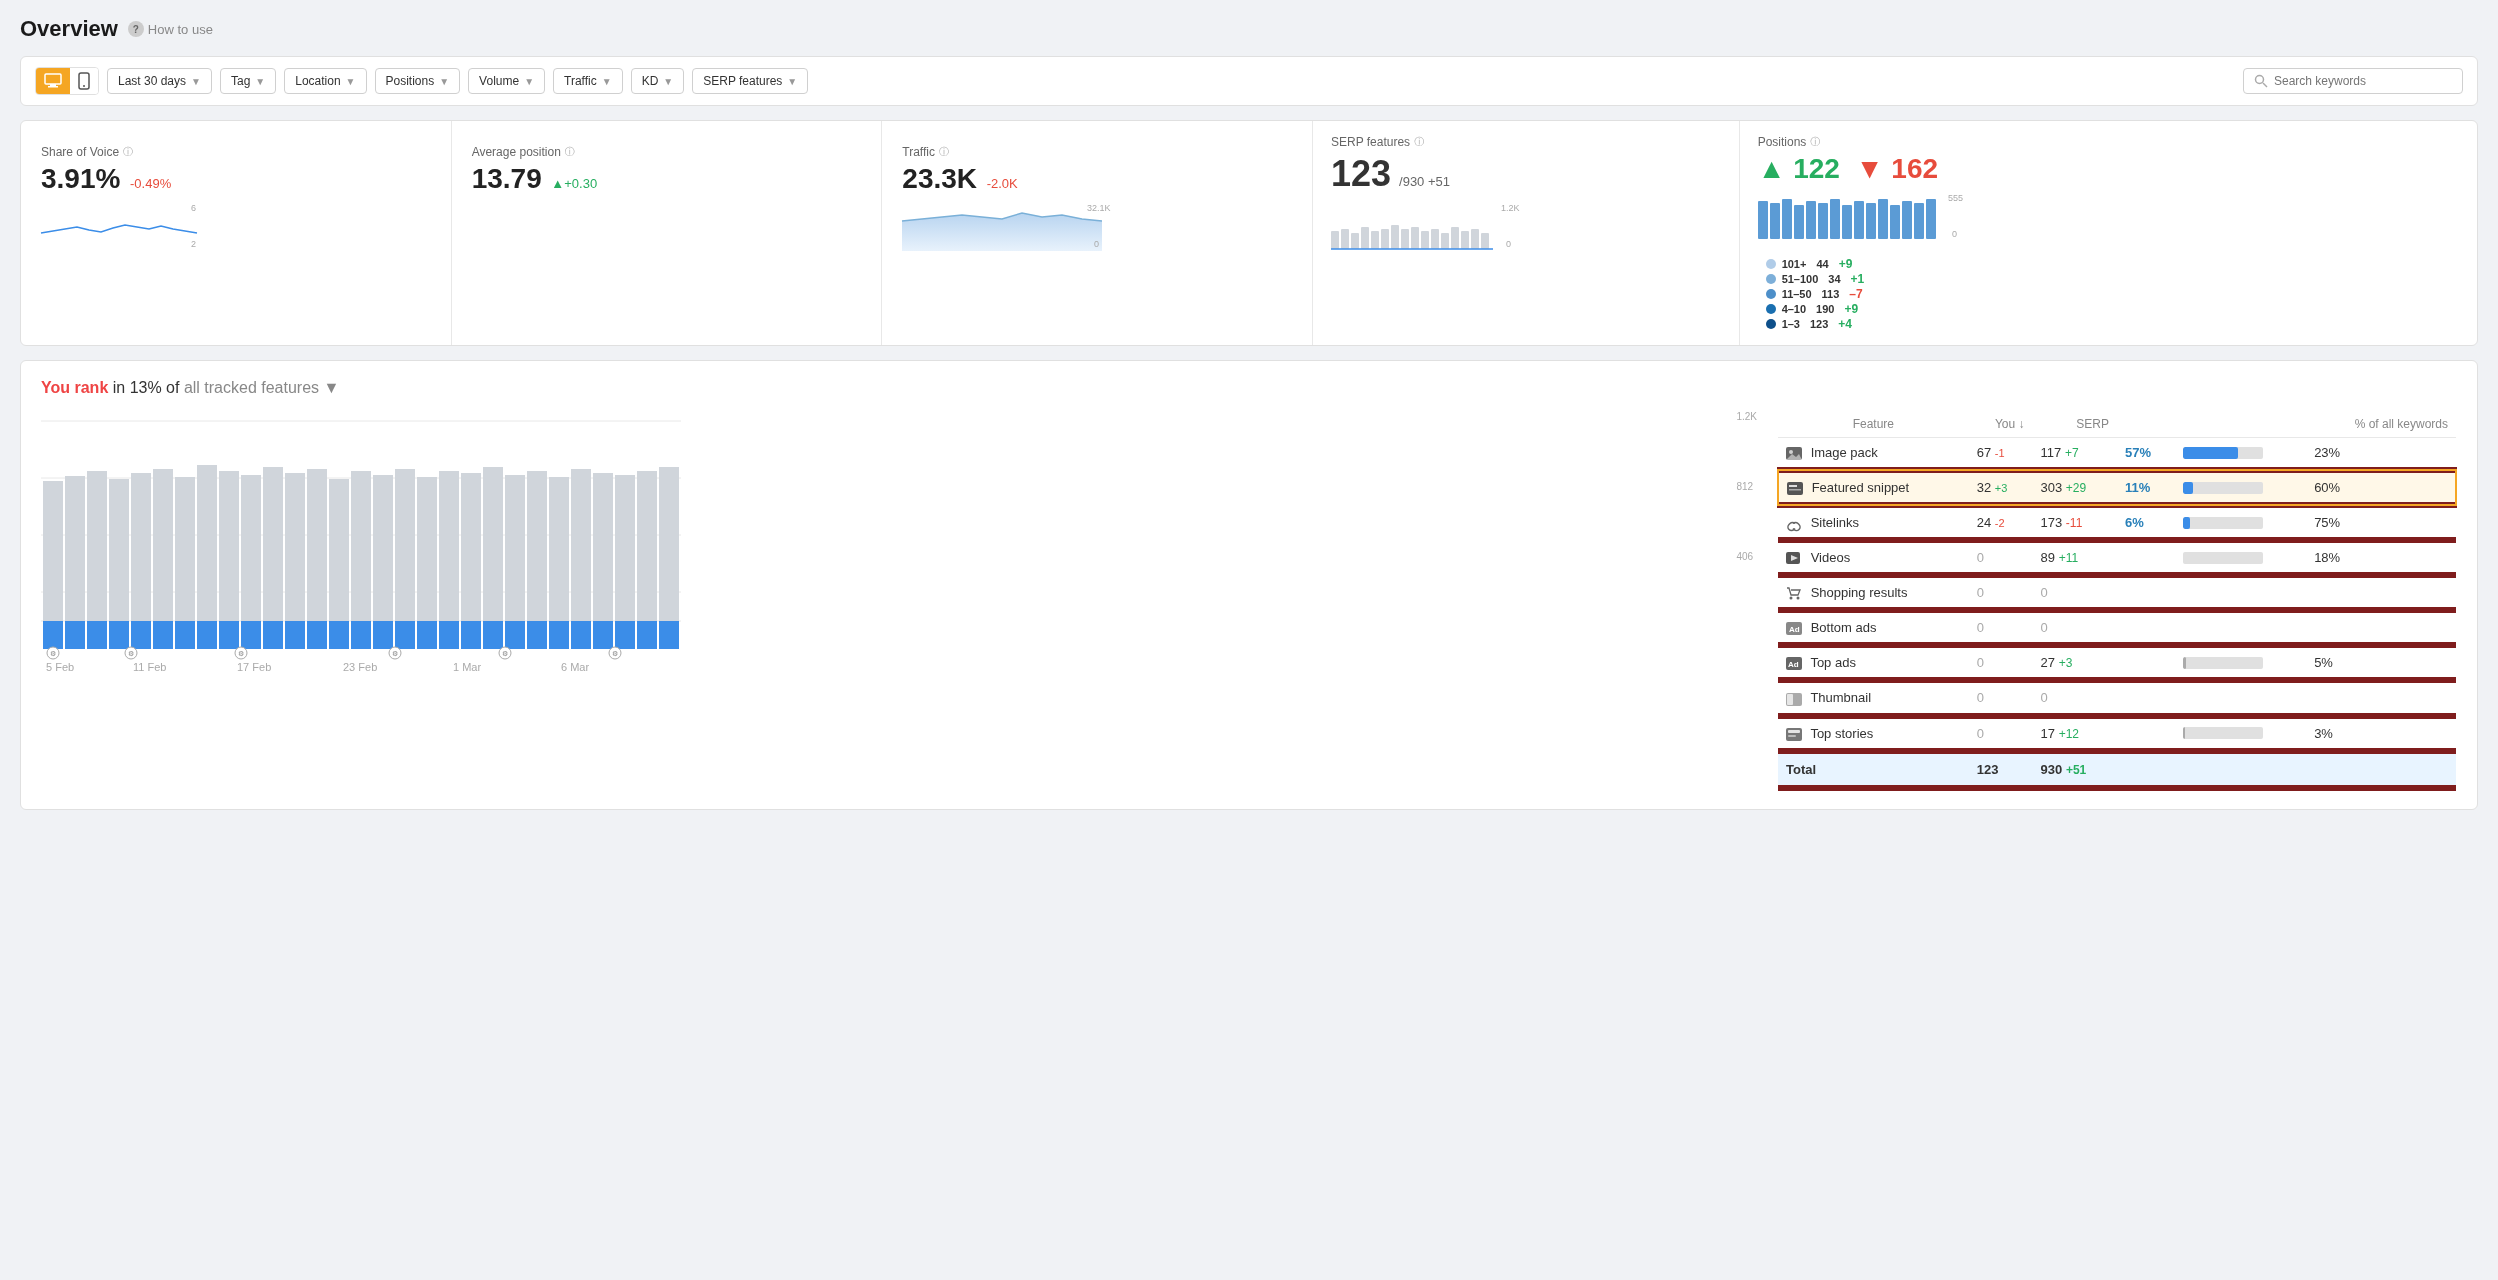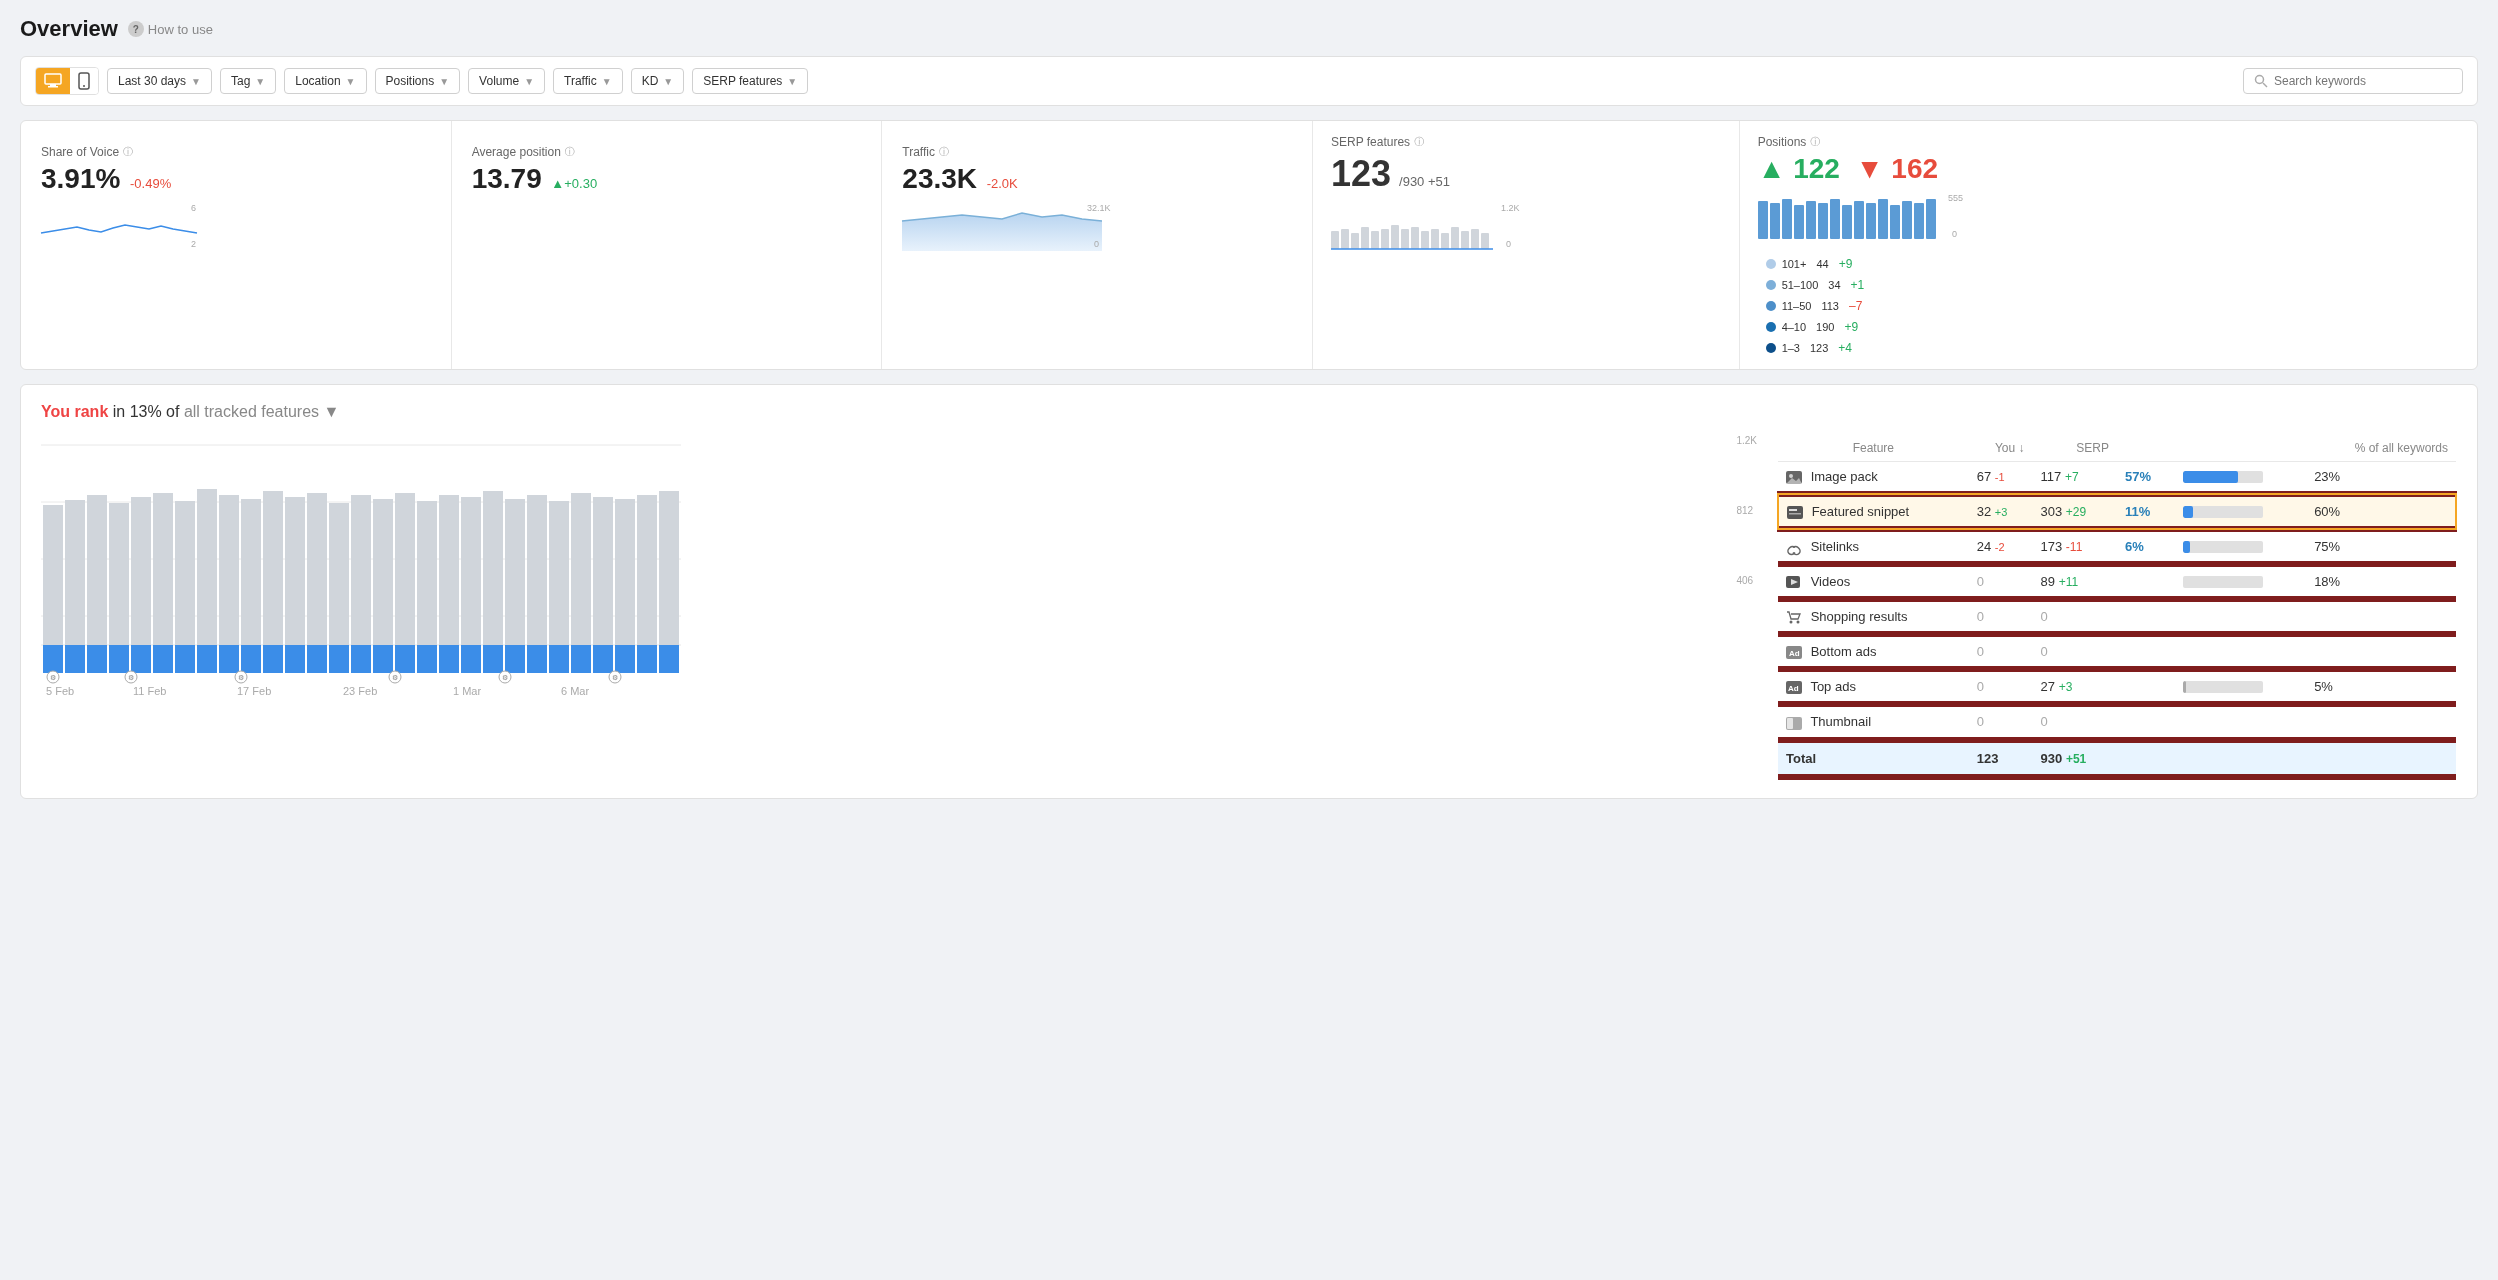--- a/index.html
+++ b/index.html
@@ -31,21 +31,21 @@
     .stat-main { font-size: 28px; font-weight: 700; color: #222; }
     .stat-delta-neg { color: #e74c3c; font-size: 13px; margin-left: 6px; }
     .stat-delta-pos { color: #27ae60; font-size: 13px; margin-left: 6px; }
     .stat-delta-small-pos { color: #27ae60; font-size: 12px; }
     .stat-delta-small-neg { color: #e74c3c; font-size: 12px; }
     .mini-chart { height: 50px; margin-top: 6px; }
 
     
     .positions-card { flex: 1.8; padding: 14px 18px; }
     .positions-main { display: flex; align-items: center; gap: 8px; margin-bottom: 6px; }
-    .pos-legend { display: flex; flex-direction: column; gap: 7px; margin-left: 8px; font-size: 11px; }
+    .pos-legend { display: flex; flex-direction: column; gap: 1px; margin-left: 8px; font-size: 11px; font-weight: bold; }
     .pos-row { display: flex; align-items: center; gap: 6px; }
     .dot { width: 10px; height: 10px; border-radius: 50%; display: inline-block; }
 
     
     .serp-card { flex: 1; padding: 14px 18px; }
     .serp-main { font-size: 36px; font-weight: 700; }
     .serp-sub { font-size: 13px; color: #666; }
 
     
     .rank-section { background: #fff; border: 1px solid #e0e0e0; border-radius: 6px; padding: 18px 20px; }
@@ -556,20 +556,39 @@
                   </svg>
                 <span>Thumbnail</span>
               </td>
               <td class="right"><span style="color:#aaa;">0</span></td>
               <td class="right"><span style="color:#aaa;">0</span></td>
               <td></td>
               <td></td>
               <td class="right"></td>
             </tr>
 
+            <tr>
+              <td>
+                <svg width="16" height="13" viewBox="0 0 16 13" style="margin-right:5px;vertical-align:middle;">
+                    <rect width="16" height="13" rx="2" fill="#777"></rect>
+                    <rect x="2" y="2" width="12" height="3" rx="1" fill="#fff" opacity="0.8"></rect>
+                    <rect x="2" y="7" width="8" height="2" rx="1" fill="#fff" opacity="0.5"></rect>
+                  </svg>
+                <span>Top stories</span>
+              </td>
+              <td class="right"><span style="color:#aaa;">0</span></td>
+              <td class="right"><span>17 </span><span class="stat-delta-small-pos">+12</span></td>
+              <td></td>
+              <td>
+                  <div style="width:80px;height:12px;background:#e0e0e0;border-radius:2px;overflow:hidden;">
+                    <div style="width:2px;height:12px;background:#aaa;border-radius:2px;"></div>
+                  </div>
+                </td>
+              <td class="right">3%</td>
+            </tr>
           </tbody>
           <tfoot>
             <tr class="total-row">
               <td>Total</td>
               <td class="right">123</td>
               <td class="right"><span>930</span> <span class="stat-delta-small-pos">+51</span></td>
               <td></td>
               <td></td>
               <td></td>
             </tr>

